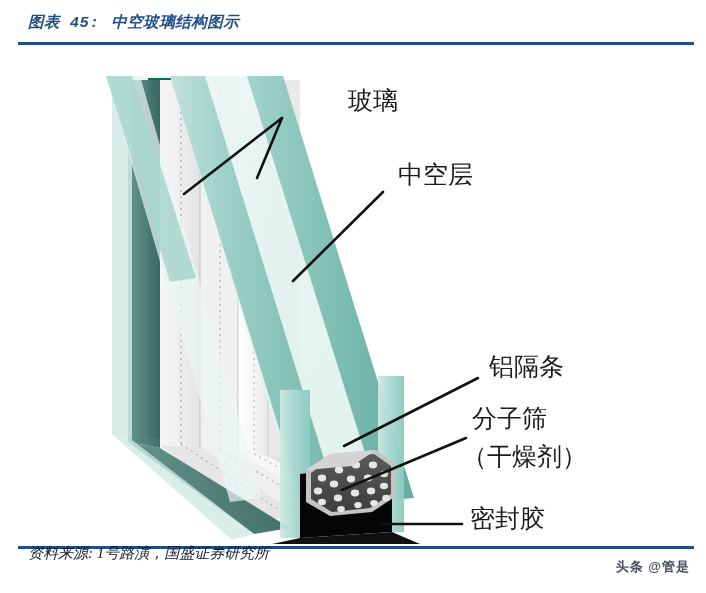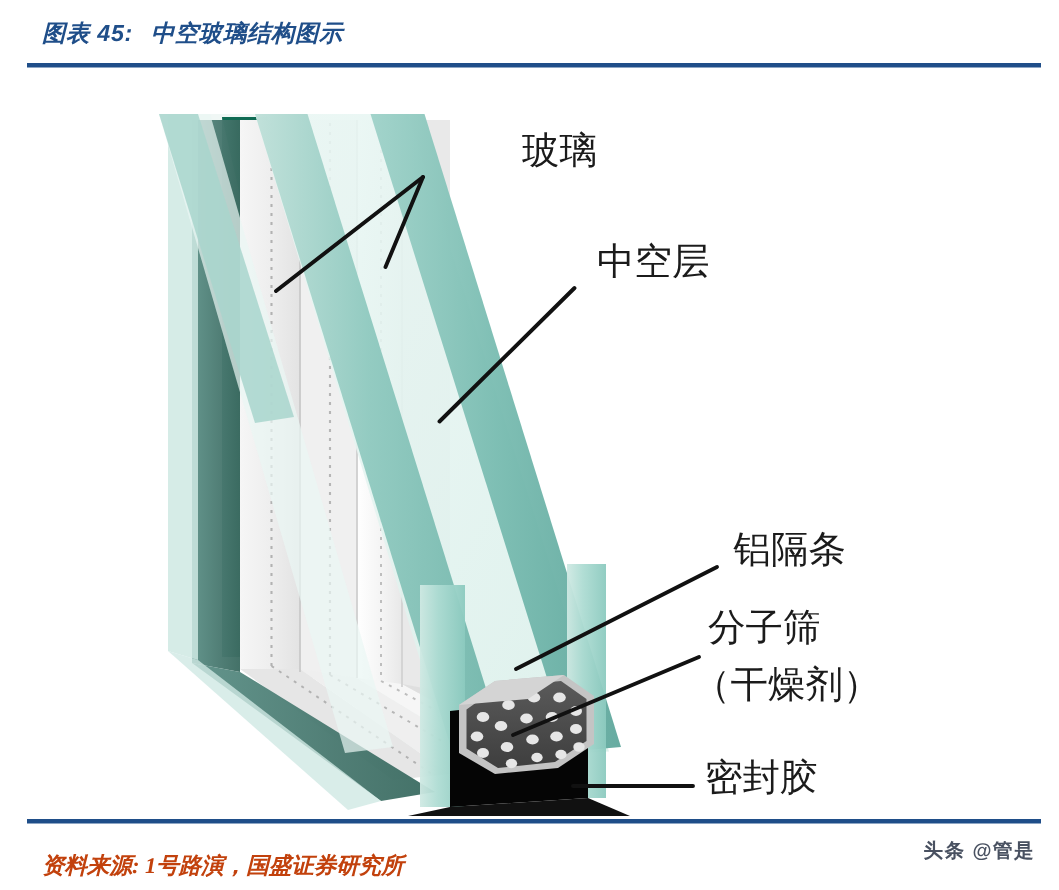--- a/index.html
+++ b/index.html
@@ -16,21 +16,21 @@
   }
   .page {
     position: absolute;
     inset: 0;
     background: #ffffff;
   }
   .fig-title {
     position: absolute;
     left: 28px;
     top: 12px;
-    font-family: Liberation Sans, sans-serif;
+    font-family: Liberation Mono, monospace;
     font-style: italic;
     font-weight: bold;
     font-size: 15.5px;
     color: #1f4e89;
     letter-spacing: 0.5px;
     white-space: nowrap;
   }
   .fig-title .num {
     margin-right: 12px;
   }
@@ -46,26 +46,26 @@
     position: absolute;
     left: 18px;
     right: 12px;
     top: 546px;
     height: 3px;
     background: #1f4e89;
   }
   .source {
     position: absolute;
     left: 28px;
-    top: 568px;
+    top: 544px;
     font-family: "Liberation Serif", serif;
     font-style: italic;
-    font-weight: bold;
+    font-weight: normal;
     font-size: 15px;
-    color: #c2410c;
+    color: #0f172a;
     white-space: nowrap;
   }
   .watermark {
     position: absolute;
     right: 16px;
     top: 558px;
     font-family: "Liberation Sans", sans-serif;
     font-weight: bold;
     font-size: 13px;
     color: #3a4354;

